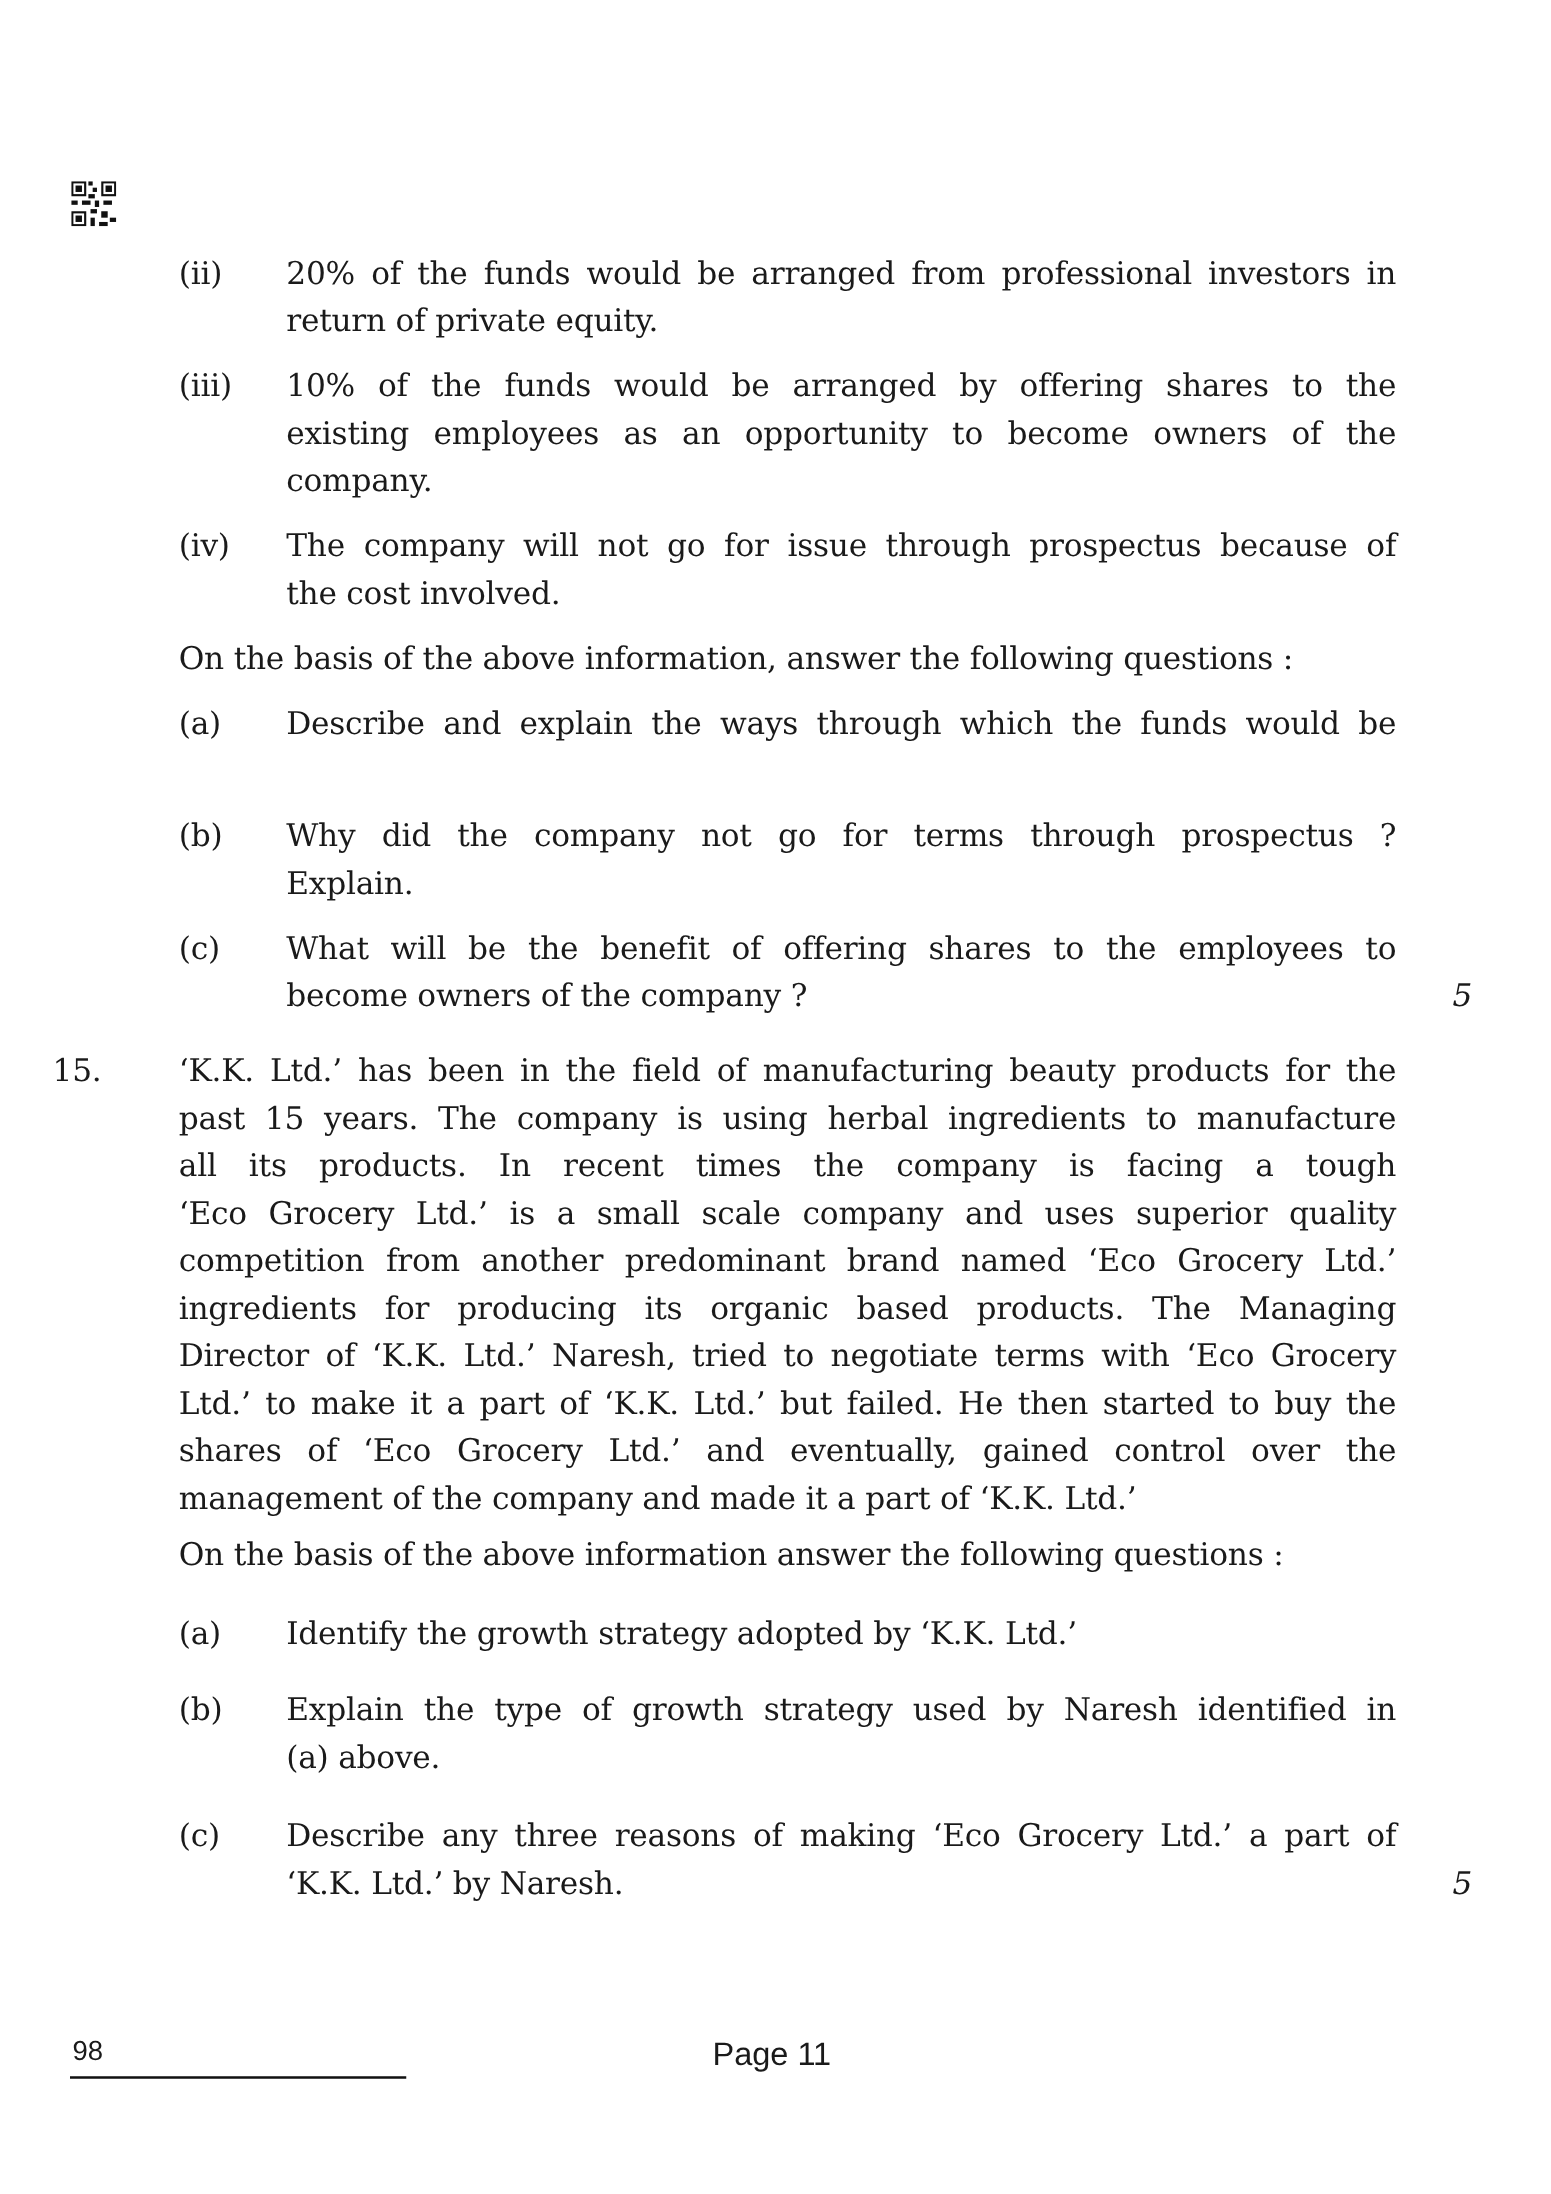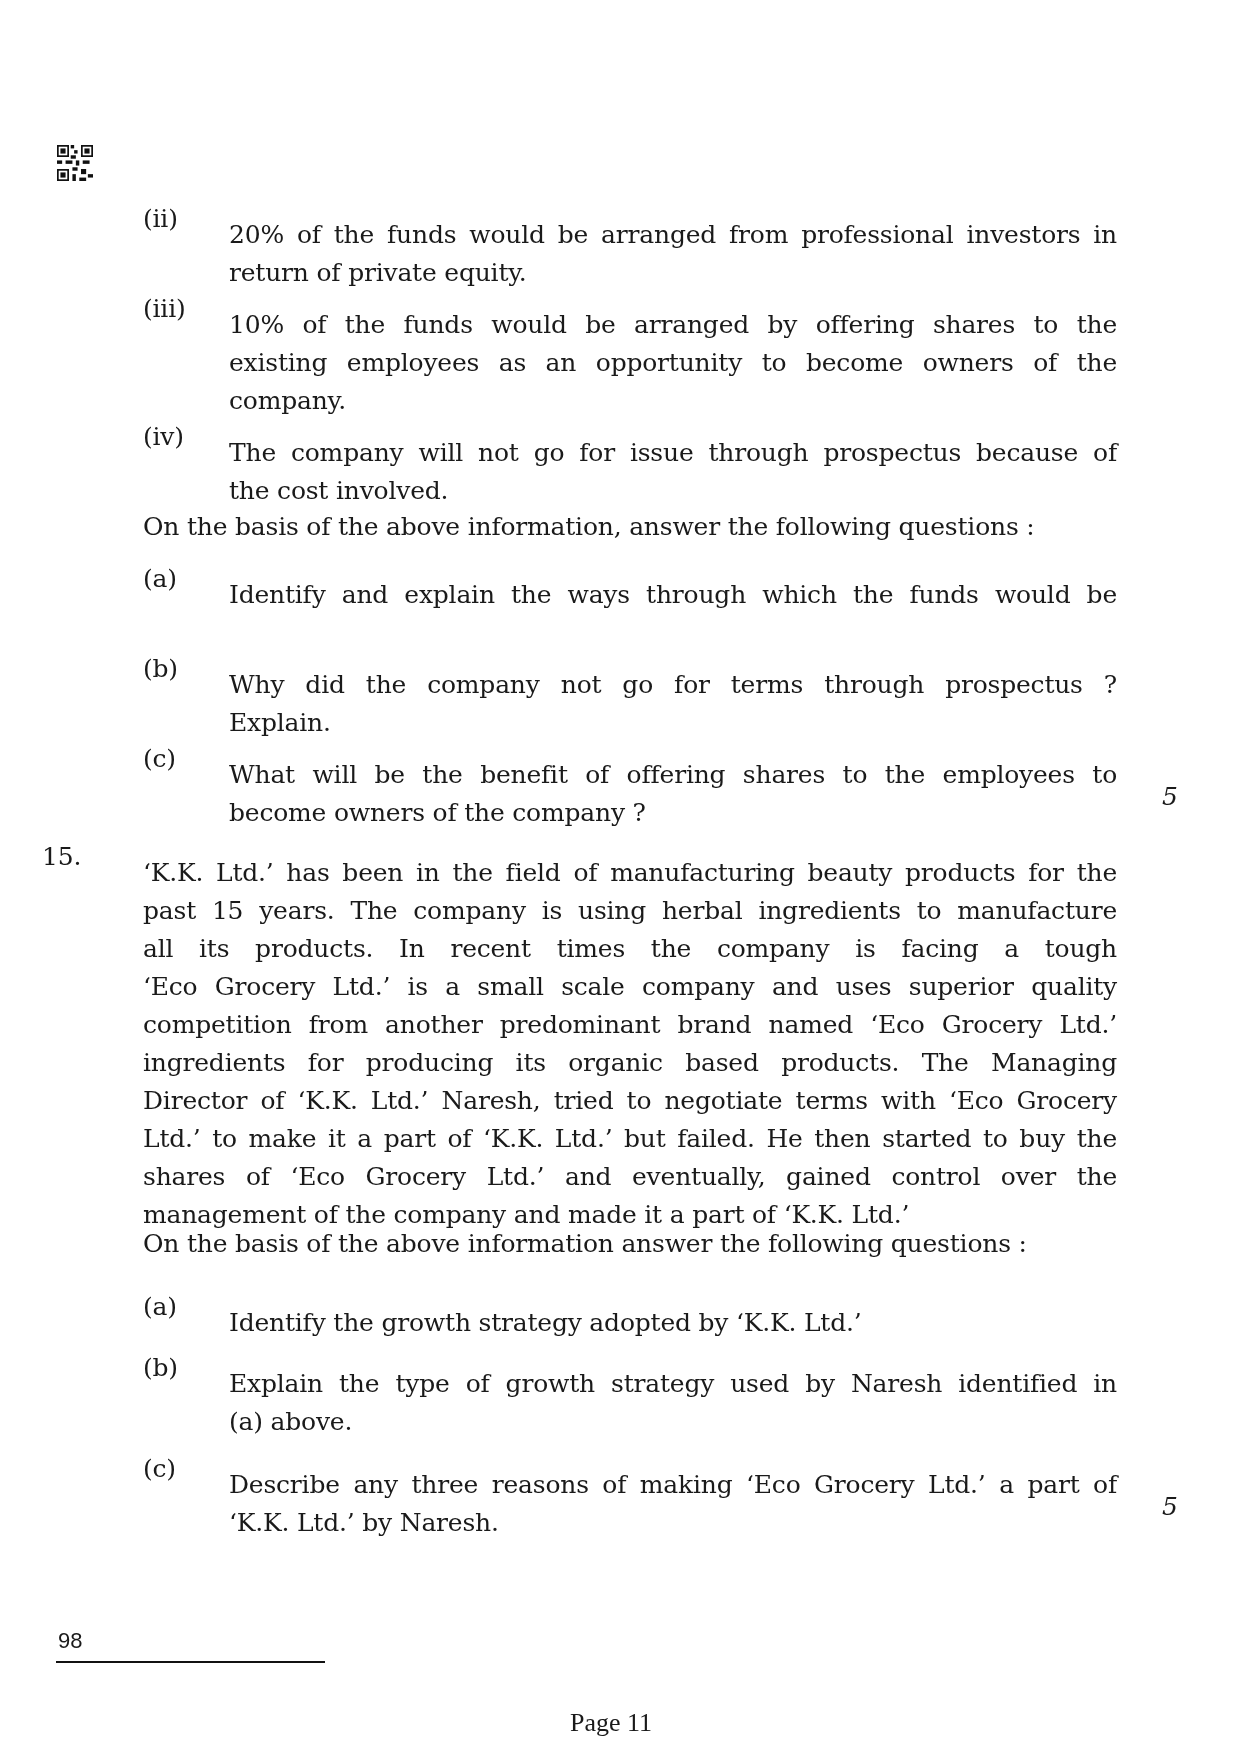--- a/index.html
+++ b/index.html
@@ -3,29 +3,29 @@
 <meta charset="utf-8">
 <style>
   html, body { margin: 0; padding: 0; background: #ffffff; }
   body { width: 1241px; height: 1755px; position: relative; overflow: hidden; color: #1a1a1a;
          font-family: "DejaVu Serif", "Liberation Serif", serif; }
   .page { position: absolute; left: 0; top: 0; width: 1241px; height: 1755px; }
   .qr { position: absolute; left: 57px; top: 145px; width: 36px; height: 36px; }
   .text { font-size: 25px; line-height: 38px; letter-spacing: -0.2px; }
   .row { position: absolute; left: 0; width: 1241px; }
   .label { position: absolute; left: 143px; }
-  .body { position: absolute; left: 229px; width: 888px; text-align: justify; margin-top: 16px; }
+  .body { position: absolute; left: 229px; width: 888px; text-align: justify; }
   .body .ln { display: block; text-align: justify; text-align-last: justify; white-space: nowrap; }
   .body .ln.last { text-align-last: left; }
   .intro { position: absolute; left: 143px; width: 980px; }
   .qnum { position: absolute; left: 42px; font-weight: normal; }
   .marks { position: absolute; left: 1162px; font-style: italic; }
   .footer-num { position: absolute; left: 58px; top: 1628px; font-family: "Liberation Sans", sans-serif; font-size: 22px; }
   .footer-line { position: absolute; left: 56px; top: 1661px; width: 269px; height: 2px; background: #111; }
-  .footer-page { position: absolute; left: 570px; top: 1708px; font-family: Liberation Serif, serif; font-size: 26px; }
+  .footer-page { position: absolute; left: 570px; top: 1628px; font-family: Liberation Sans, sans-serif; font-size: 26px; }
 </style>
 </head>
 <body>
 
 <div class="page">
 
   <svg class="qr" viewBox="0 0 21 21">
     <rect x="0" y="0" width="7" height="7" fill="#111"></rect>
       <rect x="1" y="1" width="5" height="5" fill="#fff"></rect>
       <rect x="2" y="2" width="3" height="3" fill="#111"></rect>
@@ -74,21 +74,21 @@
     </div>
   </div>
 
   <div class="row text" style="top:508px;">
     <span class="intro">On the basis of the above information, answer the following questions :</span>
   </div>
 
   <div class="row text" style="top:560px;">
     <span class="label">(a)</span>
     <div class="body">
-      <span class="ln">Identify and explain the ways through which the funds would be</span>
+      <span class="ln">Describe and explain the ways through which the funds would be</span>
     </div>
   </div>
 
   <div class="row text" style="top:650px;">
     <span class="label">(b)</span>
     <div class="body">
       <span class="ln">Why did the company not go for terms through prospectus ?</span>
       <span class="ln last">Explain.</span>
     </div>
   </div>

